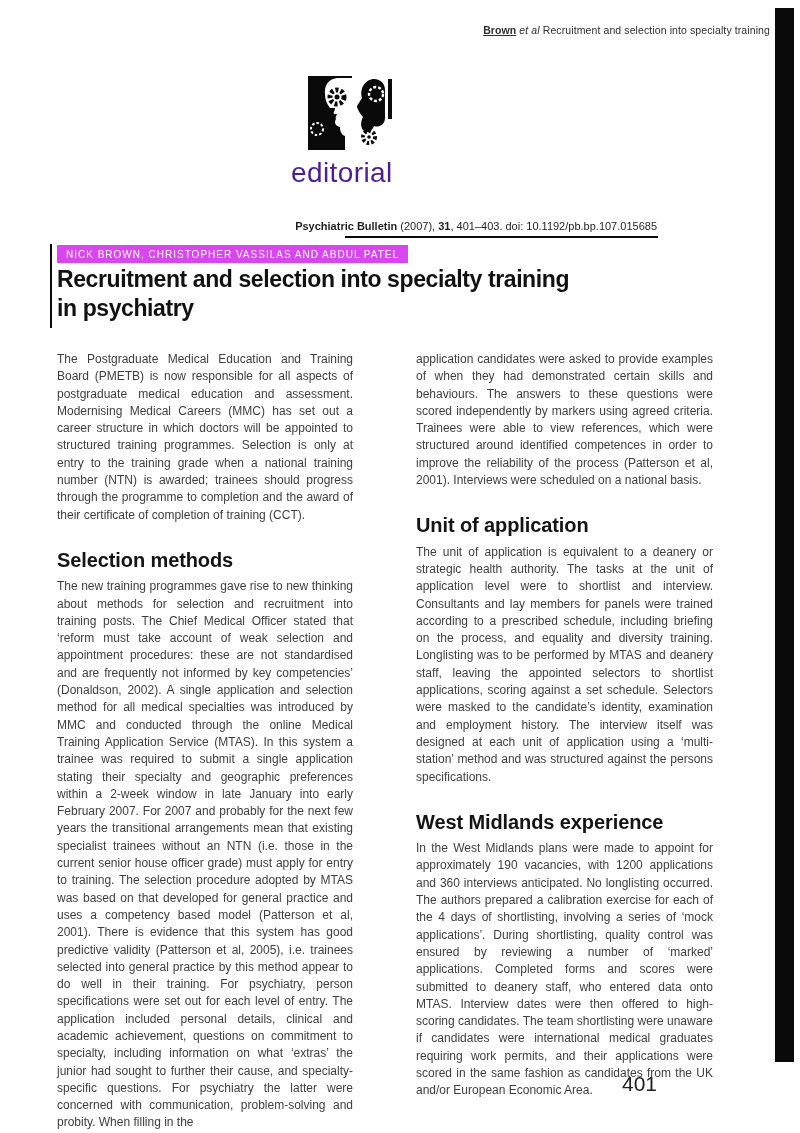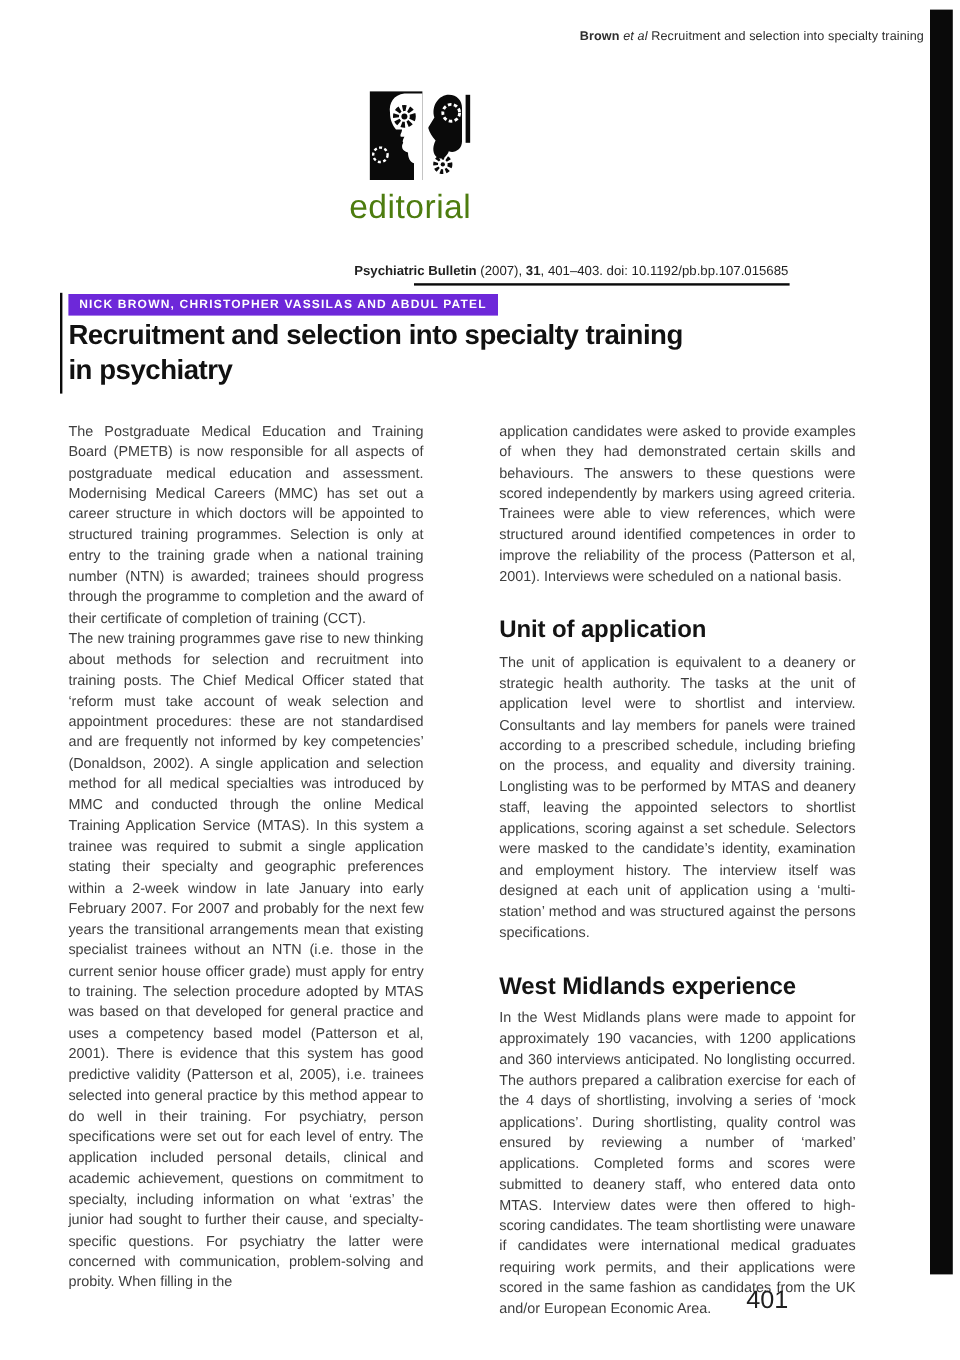--- a/index.html
+++ b/index.html
@@ -9,50 +9,50 @@
     background:#ffffff;
     font-family:"Liberation Sans","DejaVu Sans",sans-serif;
     overflow:hidden;
   }
   
   .running-head{
     position:absolute;top:24px;right:30px;
     font-size:10.5px;color:#2e2e2e;letter-spacing:0.1px;
     white-space:nowrap;
   }
-  .running-head .rh-authors{font-weight:bold;}
+  .running-head .rh-authors{font-weight:bold;text-decoration:underline;}
   .running-head .rh-etal{font-weight:normal;font-style:italic;}
   
   .edge-band{
     position:absolute;left:775px;top:8px;width:19px;height:1054px;
     background:#0a0a0a;
   }
   
   .logo{position:absolute;left:308px;top:76px;width:84px;height:74px;}
   .section-label{
     position:absolute;left:291px;top:157px;
-    font-size:28px;font-weight:400;color:#4d7c0f;letter-spacing:0.4px;
+    font-size:28px;font-weight:400;color:#4c1d95;letter-spacing:0.4px;
   }
   
   .citation{
     position:absolute;top:220px;right:143px;
     font-size:11px;color:#1f1f1f;white-space:nowrap;
   }
   .citation .c-bold{font-weight:bold;}
   .citation-rule{
     position:absolute;left:345px;top:236px;width:313px;height:2px;background:#0a0a0a;
   }
   
   .byline-rule{
     position:absolute;left:50px;top:244px;width:2px;height:84px;background:#0a0a0a;
   }
   .byline{
     position:absolute;left:57px;top:245px;
-    background:#6d28d9;color:#ffffff;
-    font-size:10px;font-weight:bold;letter-spacing:1px;
+    background:#d946ef;color:#ffffff;
+    font-size:10px;font-weight:normal;letter-spacing:1px;
     padding:4px 9px 3px 9px;white-space:nowrap;
   }
   .article-title{
     position:absolute;left:57px;top:265px;width:620px;
     font-size:23px;font-weight:bold;color:#111111;
     line-height:29px;letter-spacing:-0.4px;
   }
   
   .col{
     position:absolute;top:351px;
@@ -106,20 +106,21 @@
 
   <div class="byline-rule"></div>
   <div class="byline">NICK BROWN, CHRISTOPHER VASSILAS AND ABDUL PATEL</div>
   <div class="article-title">
     <span>Recruitment and selection into specialty training</span><br>
     <span>in psychiatry</span>
   </div>
 
   <div class="col col-left" id="left-column">
       <p class="body-paragraph">The Postgraduate Medical Education and Training Board (PMETB) is now responsible for all aspects of postgraduate medical education and assessment. Modernising Medical Careers (MMC) has set out a career structure in which doctors will be appointed to structured training programmes. Selection is only at entry to the training grade when a national training number (NTN) is awarded; trainees should progress through the programme to completion and the award of their certificate of completion of training (CCT).</p>
+      <h2 class="section-heading">Selection methods</h2>
       <p class="body-paragraph">The new training programmes gave rise to new thinking about methods for selection and recruitment into training posts. The Chief Medical Officer stated that ‘reform must take account of weak selection and appointment procedures: these are not standardised and are frequently not informed by key competencies’ (Donaldson, 2002). A single application and selection method for all medical specialties was introduced by MMC and conducted through the online Medical Training Application Service (MTAS). In this system a trainee was required to submit a single application stating their specialty and geographic preferences within a 2-week window in late January into early February 2007. For 2007 and probably for the next few years the transitional arrangements mean that existing specialist trainees without an NTN (i.e. those in the current senior house officer grade) must apply for entry to training. The selection procedure adopted by MTAS was based on that developed for general practice and uses a competency based model (Patterson et al, 2001). There is evidence that this system has good predictive validity (Patterson et al, 2005), i.e. trainees selected into general practice by this method appear to do well in their training. For psychiatry, person specifications were set out for each level of entry. The application included personal details, clinical and academic achievement, questions on commitment to specialty, including information on what ‘extras’ the junior had sought to further their cause, and specialty-specific questions. For psychiatry the latter were concerned with communication, problem-solving and probity. When filling in the</p>
     </div>
   <div class="col col-right" id="right-column">
       <p class="body-paragraph">application candidates were asked to provide examples of when they had demonstrated certain skills and behaviours. The answers to these questions were scored independently by markers using agreed criteria. Trainees were able to view references, which were structured around identified competences in order to improve the reliability of the process (Patterson et al, 2001). Interviews were scheduled on a national basis.</p>
       <h2 class="section-heading">Unit of application</h2>
       <p class="body-paragraph">The unit of application is equivalent to a deanery or strategic health authority. The tasks at the unit of application level were to shortlist and interview. Consultants and lay members for panels were trained according to a prescribed schedule, including briefing on the process, and equality and diversity training. Longlisting was to be performed by MTAS and deanery staff, leaving the appointed selectors to shortlist applications, scoring against a set schedule. Selectors were masked to the candidate’s identity, examination and employment history. The interview itself was designed at each unit of application using a ‘multi-station’ method and was structured against the persons specifications.</p>
       <h2 class="section-heading">West Midlands experience</h2>
       <p class="body-paragraph">In the West Midlands plans were made to appoint for approximately 190 vacancies, with 1200 applications and 360 interviews anticipated. No longlisting occurred. The authors prepared a calibration exercise for each of the 4 days of shortlisting, involving a series of ‘mock applications’. During shortlisting, quality control was ensured by reviewing a number of ‘marked’ applications. Completed forms and scores were submitted to deanery staff, who entered data onto MTAS. Interview dates were then offered to high-scoring candidates. The team shortlisting were unaware if candidates were international medical graduates requiring work permits, and their applications were scored in the same fashion as candidates from the UK and/or European Economic Area.</p>
     </div>
 

